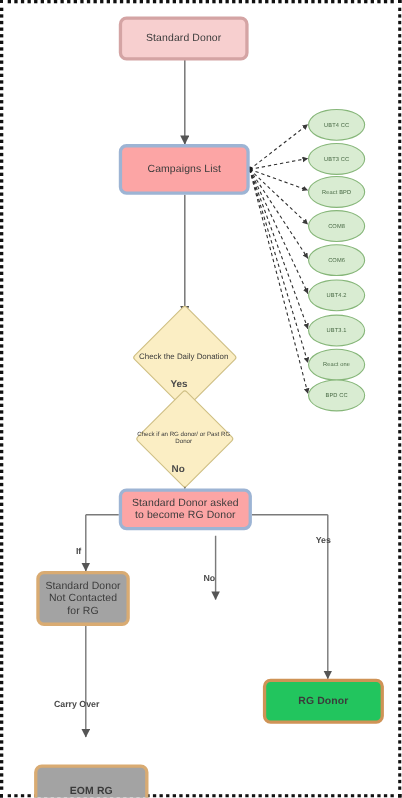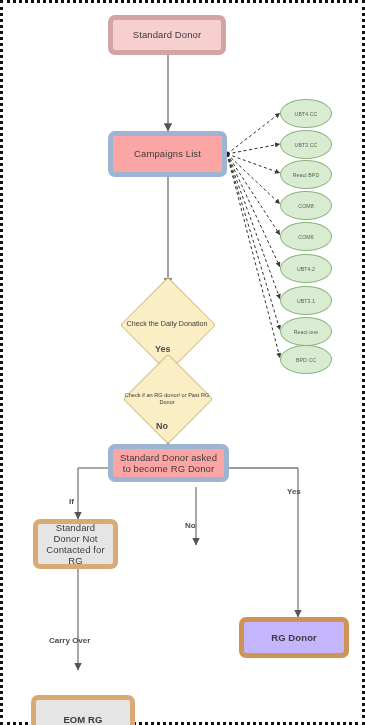--- a/index.html
+++ b/index.html
@@ -14,30 +14,30 @@
     border:3px dotted #111;
     background:#fff;
   }
   #edges{position:absolute;left:0;top:0;width:365px;height:725px;pointer-events:none;}
 
   .node{
     position:absolute;box-sizing:border-box;
     display:flex;align-items:center;justify-content:center;
     text-align:center;line-height:1.18;
     border-radius:7px;
-    border:5px solid #be185d;
+    border:3px solid #be185d;
     font-size:9.5px;
     letter-spacing:0.1px;
     padding:2px 4px;
     color:#3b3b3b;
   }
   .n-pink{background:#f7cfcf;border-color:#d4a4a4;}
   .n-blue{background:#fca5a5;border-color:#9db4d4;}
-  .n-peach{background:#e5e5e5;border-color:#d9ab72;}
-  .n-orange{background:#c4b5fd;border-color:#cf9356;}
+  .n-peach{background:#a3a3a3;border-color:#d9ab72;}
+  .n-orange{background:#22c55e;border-color:#cf9356;}
 
   .diamond{
     position:absolute;
     background:#fbeec4;
     border:1px solid #cfbf84;
     transform:rotate(45deg);
     border-radius:3px;
   }
   .diamond-label{
     position:absolute;

